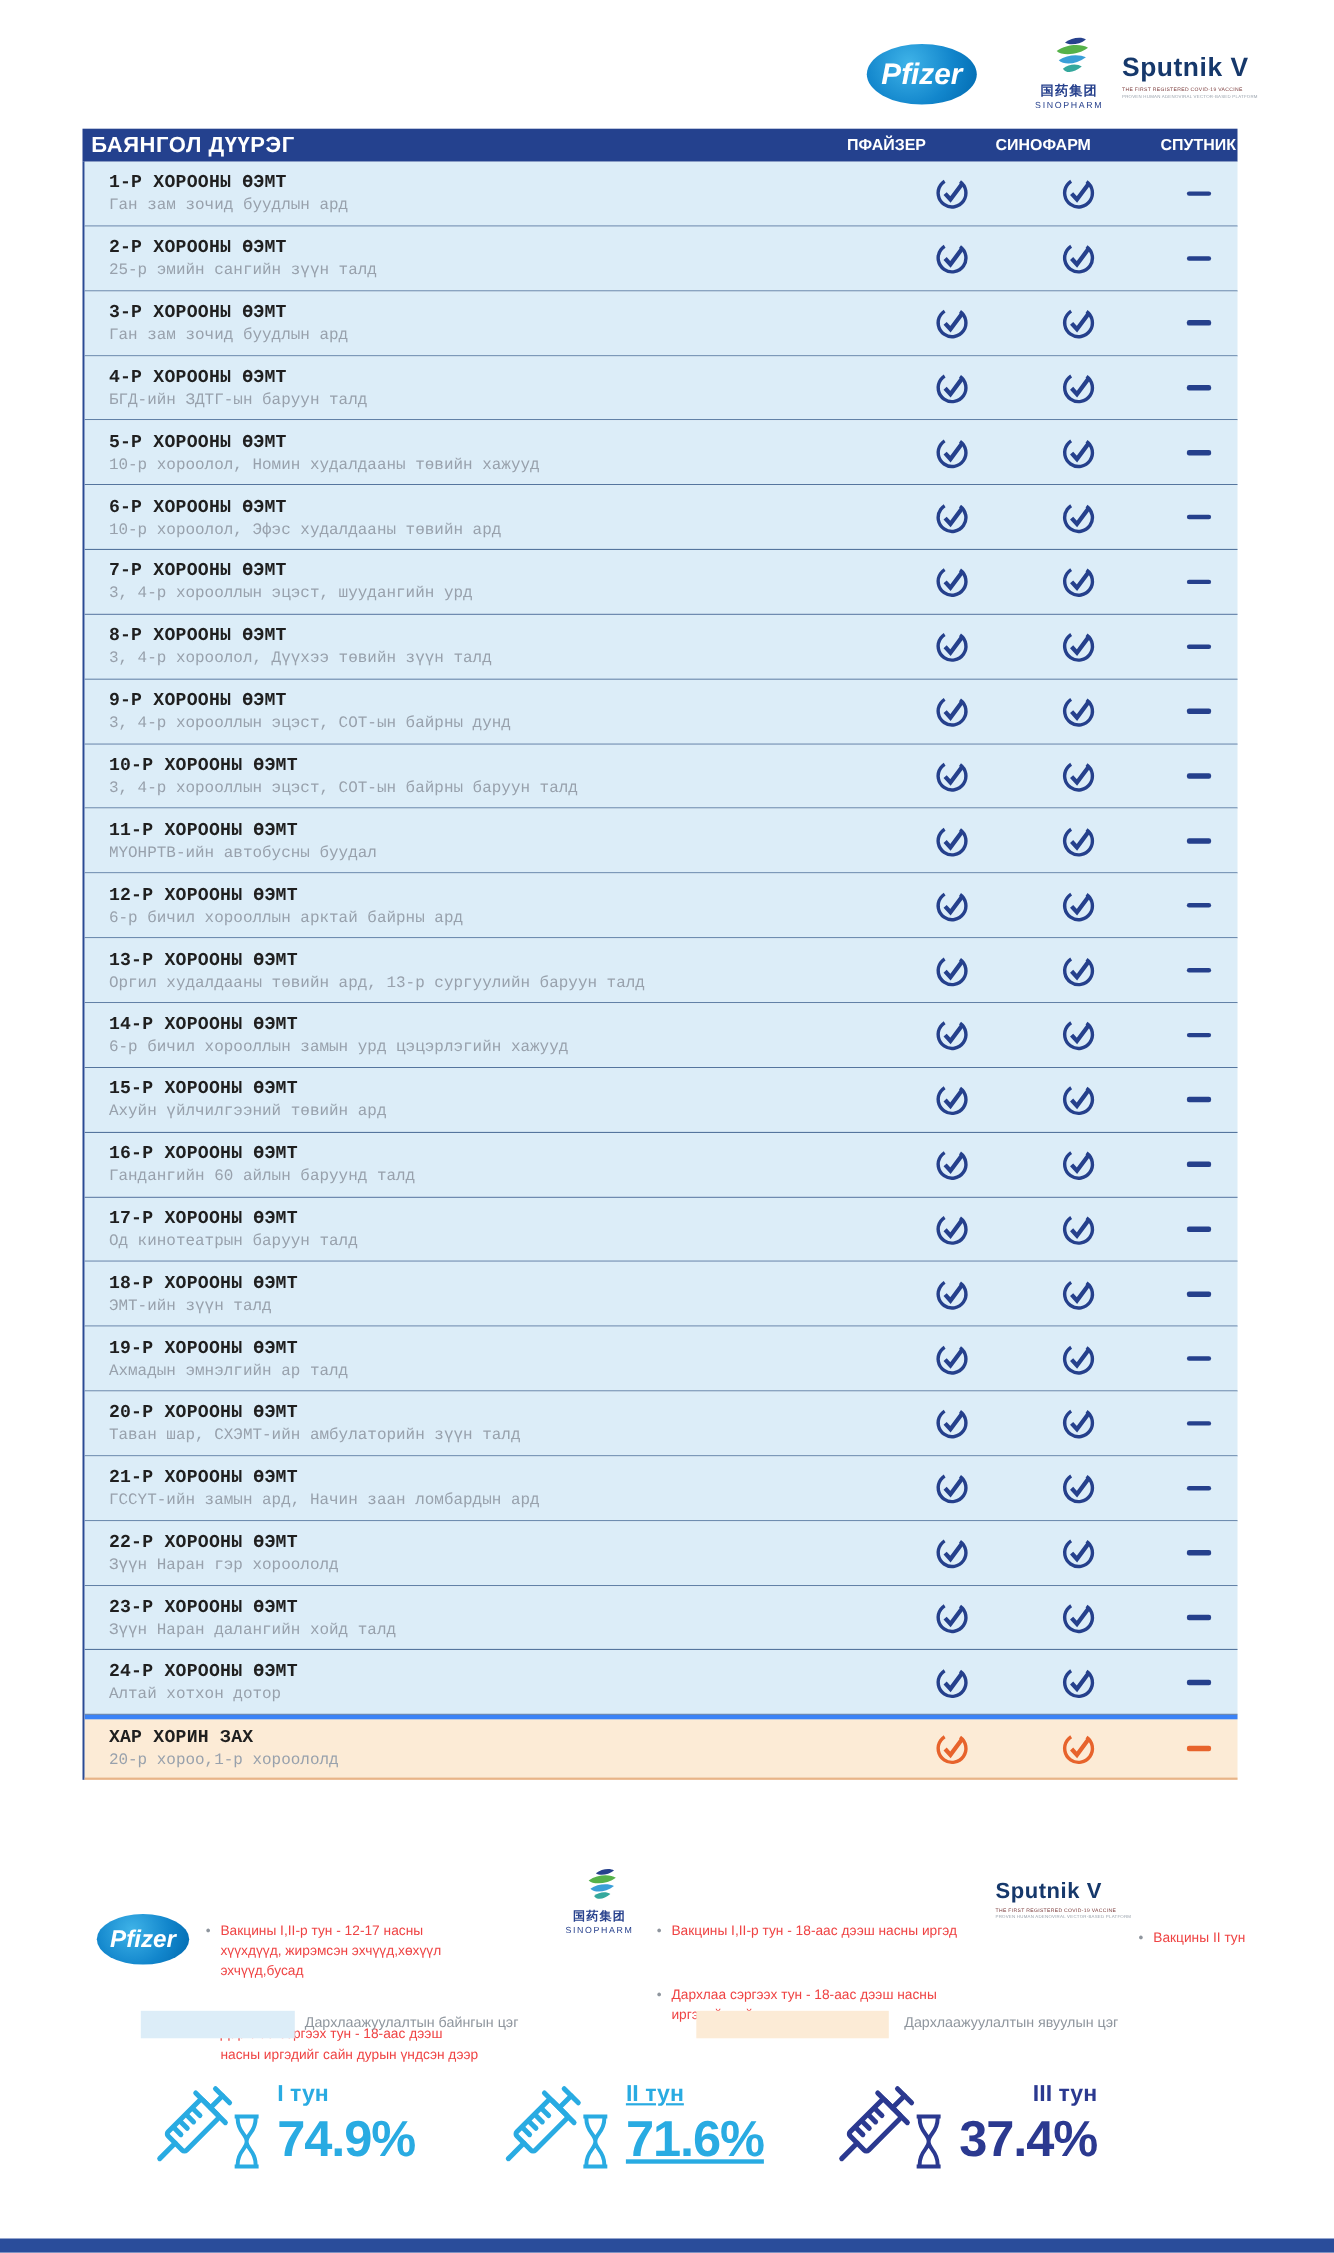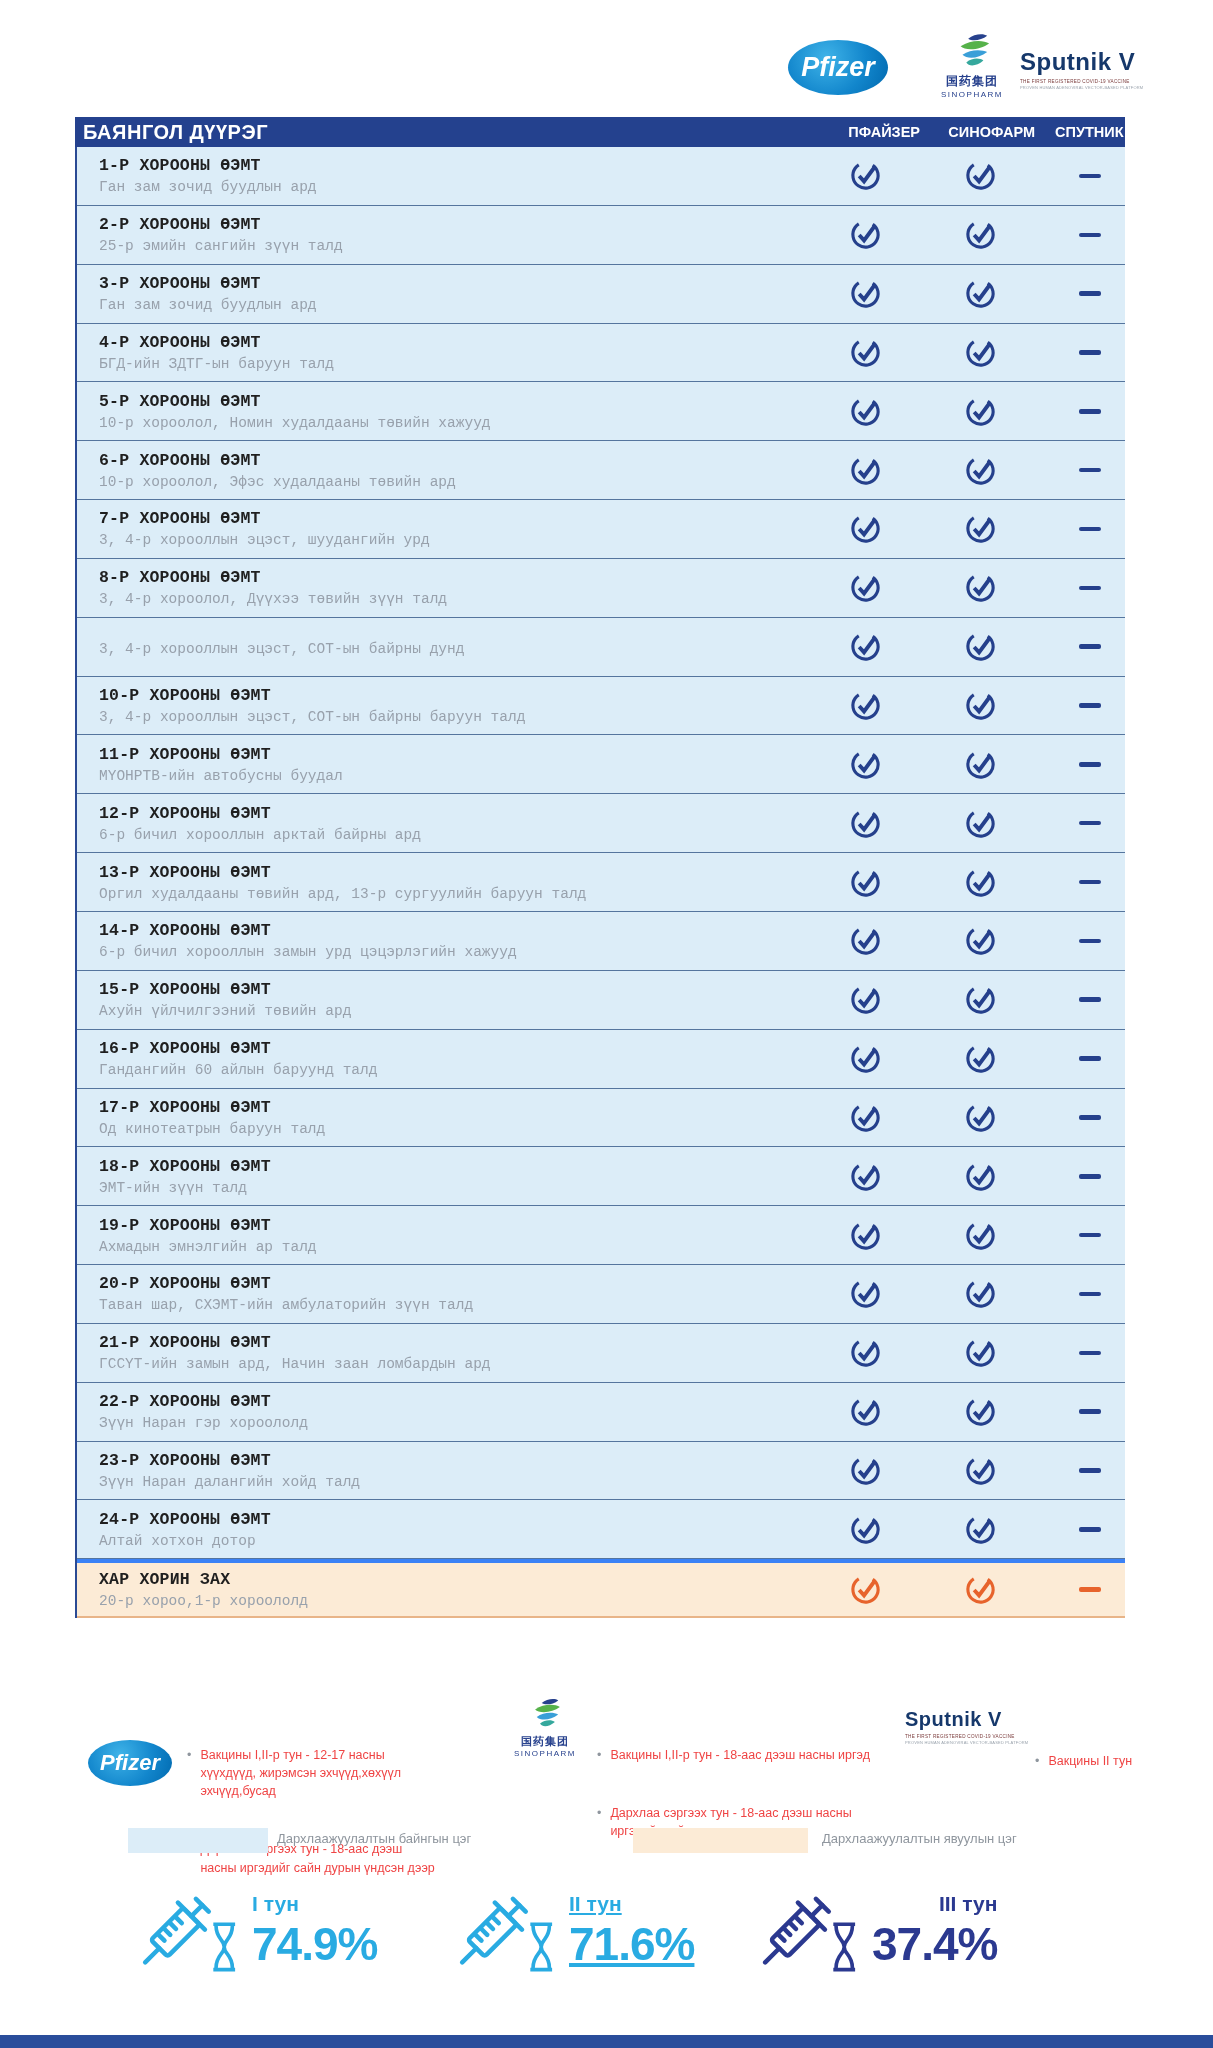--- a/index.html
+++ b/index.html
@@ -24,27 +24,27 @@
   .sinopharm-en { font-size:8px; letter-spacing:1.5px; margin-top:2px; }
   .sputnik-block { position:absolute; color:#16386b; }
   .sputnik-top { left:1020px; top:48px; width:145px; }
   .sputnik-name { font-size:24px; font-weight:bold; letter-spacing:0.5px; }
   .sputnik-tagline { font-size:4.6px; color:#7a3a3a; margin-top:3px; letter-spacing:0.3px; }
   .sputnik-tagline2 { font-size:4px; color:#9aa3ad; margin-top:1px; letter-spacing:0.2px; }
 
   
   .header-bar {
     position:absolute; top:117px; left:75px; width:1050px; height:30px;
-    background:#24418e; display:flex; align-items:center;
+    background:#24418e; display:flex; align-items:center;gap:20px;
   }
   .district-title {
     flex:1; color:#ffffff; font-size:20px; font-weight:bold; letter-spacing:0.5px;
     padding-left:8px; white-space:nowrap;
   }
-  .colhead { color:#ffffff; font-size:14.5px; font-weight:bold; text-align:right; white-space:nowrap; }
+  .colhead { color:#ffffff; font-size:14.5px; font-weight:bold; text-align:left; white-space:nowrap; }
   .cell-w1 { width:110px; } .cell-w2 { width:110px; margin-left:5px; } .cell-w3 { width:70px; margin-left:20px; }
 
   
   .vax-table { position:absolute; top:147px; left:75px; width:1050px; border-left:2px solid #2a4a94; }
   .vrow {
     height:58.85px; background:#dcedf8; border-bottom:1px solid #55759e;
     display:flex; align-items:center; color:#25408c;
   }
   .vrow.row-mobile { background:#fcebd6; border-bottom:2px solid #e8b488; border-top:4px solid #3b82f6; color:#e7632c; }
   .row-text { flex:1; padding-left:22px; overflow:hidden;font-family:Liberation Mono, monospace; }
@@ -320,20 +320,21 @@
 
       </div>
       <div class="cell cell-w3">
 
         <span class="dash"></span>
       </div>
     </div>
 
     <div class="vrow">
       <div class="row-text">
+        <div class="row-title">9-Р ХОРООНЫ ӨЭМТ</div>
         <div class="row-sub">3, 4-р хорооллын эцэст,  СОТ-ын байрны дунд</div>
       </div>
       <div class="cell cell-w1">
         <svg class="chk" viewBox="0 0 34 34" width="33" height="33">
           <circle cx="17" cy="17" r="13" fill="none" stroke="currentColor" stroke-width="3.2" stroke-dasharray="66 16" transform="rotate(-55 17 17)"></circle>
           <path d="M10.5 17.5 L15.5 23 L27 7.5" fill="none" stroke="currentColor" stroke-width="4"></path>
         </svg>
 
       </div>
       <div class="cell cell-w2">

